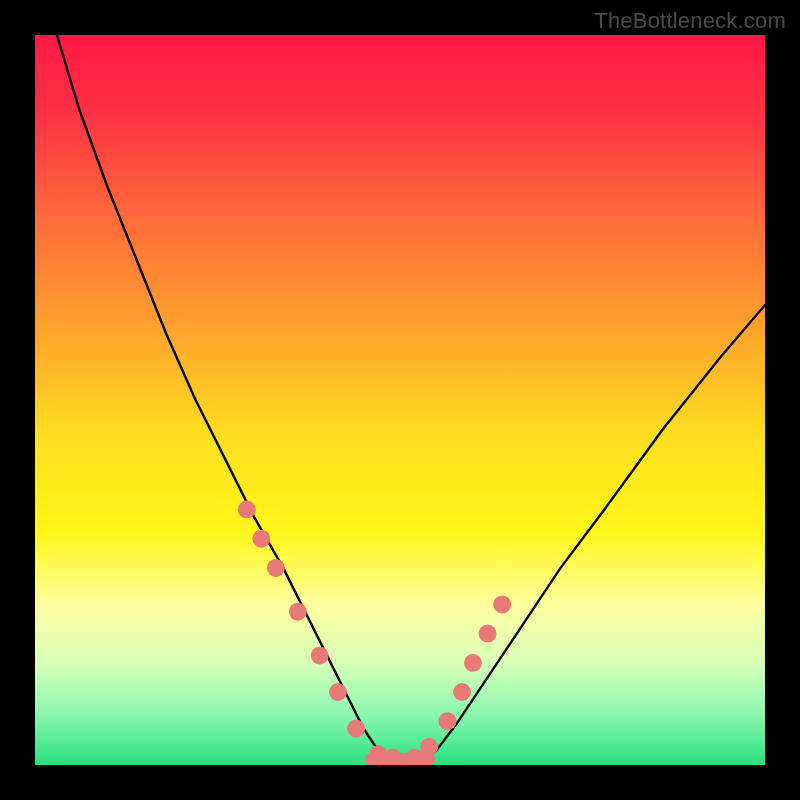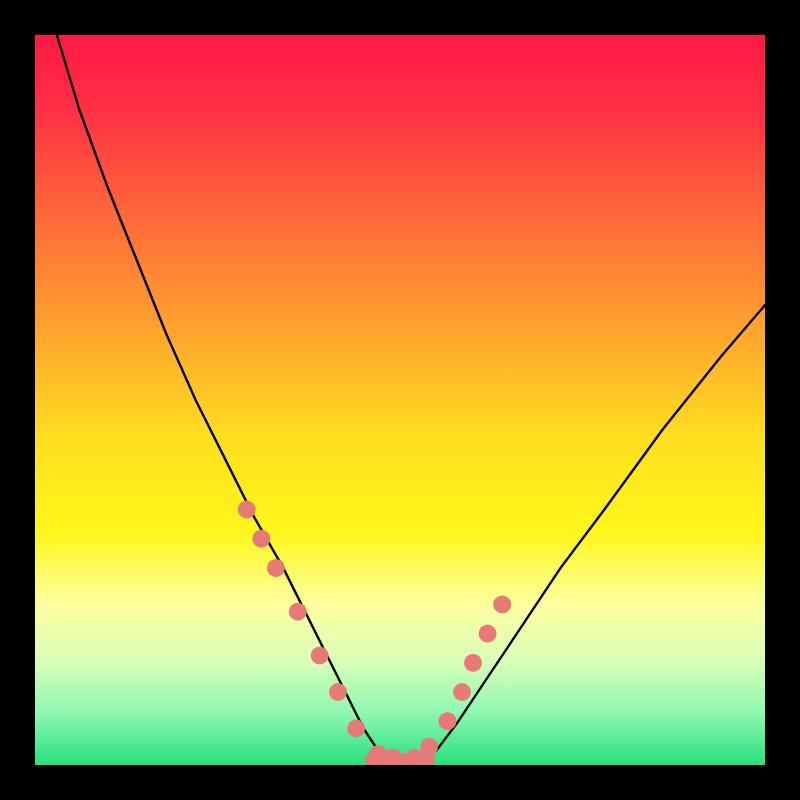--- a/index.html
+++ b/index.html
@@ -74,13 +74,14 @@
           <circle cx="394.20" cy="711.75" r="9" fill="#e77a77"></circle>
           <circle cx="412.45" cy="686.20" r="9" fill="#e77a77"></circle>
           <circle cx="427.05" cy="657.00" r="9" fill="#e77a77"></circle>
           <circle cx="438.00" cy="627.80" r="9" fill="#e77a77"></circle>
           <circle cx="452.60" cy="598.60" r="9" fill="#e77a77"></circle>
           <circle cx="467.20" cy="569.40" r="9" fill="#e77a77"></circle>
           <path d="M335.80 724.16 L394.20 724.16" fill="none" stroke="#e77a77" stroke-width="12" stroke-linecap="round" stroke-linejoin="round"></path>
         </g>
     </svg>
   </div>
+  <div class="watermark">TheBottleneck.com</div>
 </div>
 
 </body></html>

